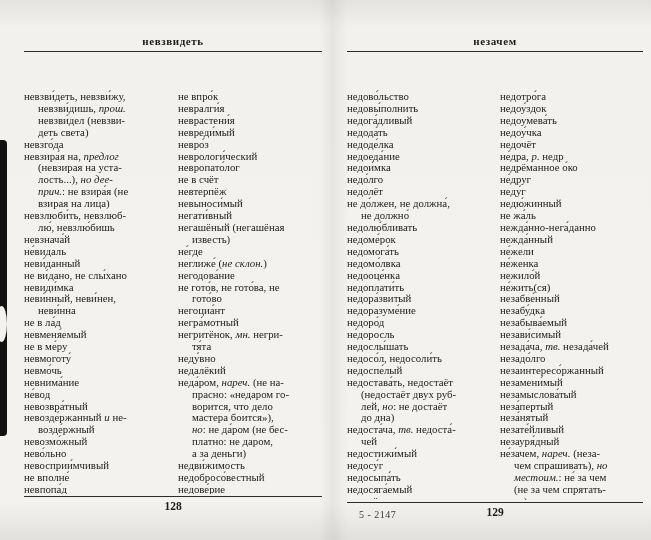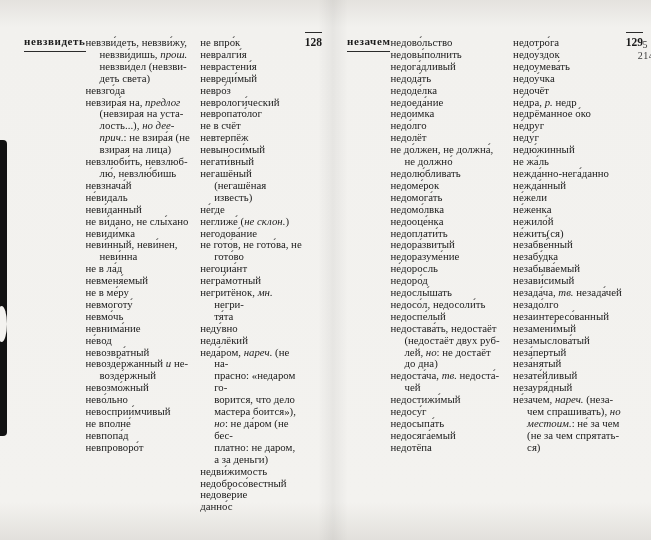--- a/index.html
+++ b/index.html
@@ -19,29 +19,29 @@
     background: linear-gradient(90deg, rgba(0,0,0,0) 0%, rgba(0,0,0,0.05) 50%, rgba(0,0,0,0) 100%);
   }
   .edge-dark {
     position: absolute; left: 0; top: 140px; width: 7px; height: 296px;
     background: #121212; border-radius: 0 4px 4px 0;
   }
   .edge-notch {
     position: absolute; left: -4px; top: 306px; width: 11px; height: 36px;
     background: #f3f2ef; border-radius: 50%;
   }
-  .page { position: absolute; display: flex; flex-direction: row; }
+  .page { position: absolute; display: flex; flex-direction: column; }
   .page-left  { left: 24px;  top: 30px; width: 298px; height: 486px; }
   .page-right { left: 347px; top: 30px; width: 296px; height: 492px; justify-content: center; }
   .running-head {
     text-align: center; font-weight: bold; font-size: 11px;
     letter-spacing: 0.6px; margin-top: 5px;
   }
   .rule { height: 1px; background: #2b2b2b; margin-top: 4px; }
-  .cols { flex: 1; display: flex; gap: 10px; padding-top: 7px; overflow: hidden; }
+  .cols { flex: 1; display: flex; gap: 10px; padding-top: 7px; overflow: hidden; margin-top: 32px; }
   .col { width: 50%; }
   .entry {
     font-size: 10.8px; line-height: 11.9px;
     padding-left: 14px; text-indent: -14px;
     white-space: pre-line;
   }
   .it { font-style: italic; }
   footer .rule { margin-top: 2px; margin-bottom: 3px; }
   .footer-row { position: relative; text-align: center; font-weight: bold; font-size: 11.5px; height: 16px; }
   .footer-note {
@@ -165,22 +165,22 @@
           <div class="entry"><span>не до́лжен, не должна́,
 не должно́</span></div>
           <div class="entry"><span>недолю́бливать</span></div>
           <div class="entry"><span>недоме́рок</span></div>
           <div class="entry"><span>недомога́ть</span></div>
           <div class="entry"><span>недомо́лвка</span></div>
           <div class="entry"><span>недооце́нка</span></div>
           <div class="entry"><span>недоплати́ть</span></div>
           <div class="entry"><span>недора́звитый</span></div>
           <div class="entry"><span>недоразуме́ние</span></div>
+          <div class="entry"><span>недоро́д</span></div>
           <div class="entry"><span>не́доросль</span></div>
-          <div class="entry"><span>недоро́д</span></div>
           <div class="entry"><span>недослы́шать</span></div>
           <div class="entry"><span>недосо́л, недосоли́ть</span></div>
           <div class="entry"><span>недоспе́лый</span></div>
           <div class="entry"><span>недостава́ть, недостаёт
 (недостаёт двух руб-
 лей, </span><span class="it">но</span><span>: не достаёт
 до дна)</span></div>
           <div class="entry"><span>недоста́ча, </span><span class="it">тв.</span><span> недоста́-
 чей</span></div>
           <div class="entry"><span>недостижи́мый</span></div>
@@ -206,21 +206,21 @@
           <div class="entry"><span>не́жели</span></div>
           <div class="entry"><span>не́женка</span></div>
           <div class="entry"><span>нежило́й</span></div>
           <div class="entry"><span>не́жить(ся)</span></div>
           <div class="entry"><span>незабве́нный</span></div>
           <div class="entry"><span>незабу́дка</span></div>
           <div class="entry"><span>незабыва́емый</span></div>
           <div class="entry"><span>незави́симый</span></div>
           <div class="entry"><span>незада́ча, </span><span class="it">тв.</span><span> незада́чей</span></div>
           <div class="entry"><span>незадо́лго</span></div>
-          <div class="entry"><span>незаинтересо́ванный</span></div>
+          <div class="entry"><span>незаинтересо́ржанный</span></div>
           <div class="entry"><span>незамени́мый</span></div>
           <div class="entry"><span>незамыслова́тый</span></div>
           <div class="entry"><span>неза́пертый</span></div>
           <div class="entry"><span>неза́нятый</span></div>
           <div class="entry"><span>незате́йливый</span></div>
           <div class="entry"><span>незауря́дный</span></div>
           <div class="entry"><span>не́зачем, </span><span class="it">нареч.</span><span> (неза-
 чем спрашивать), </span><span class="it">но
 местоим.</span><span>: не́ за чем
 (не за чем спрятать-

